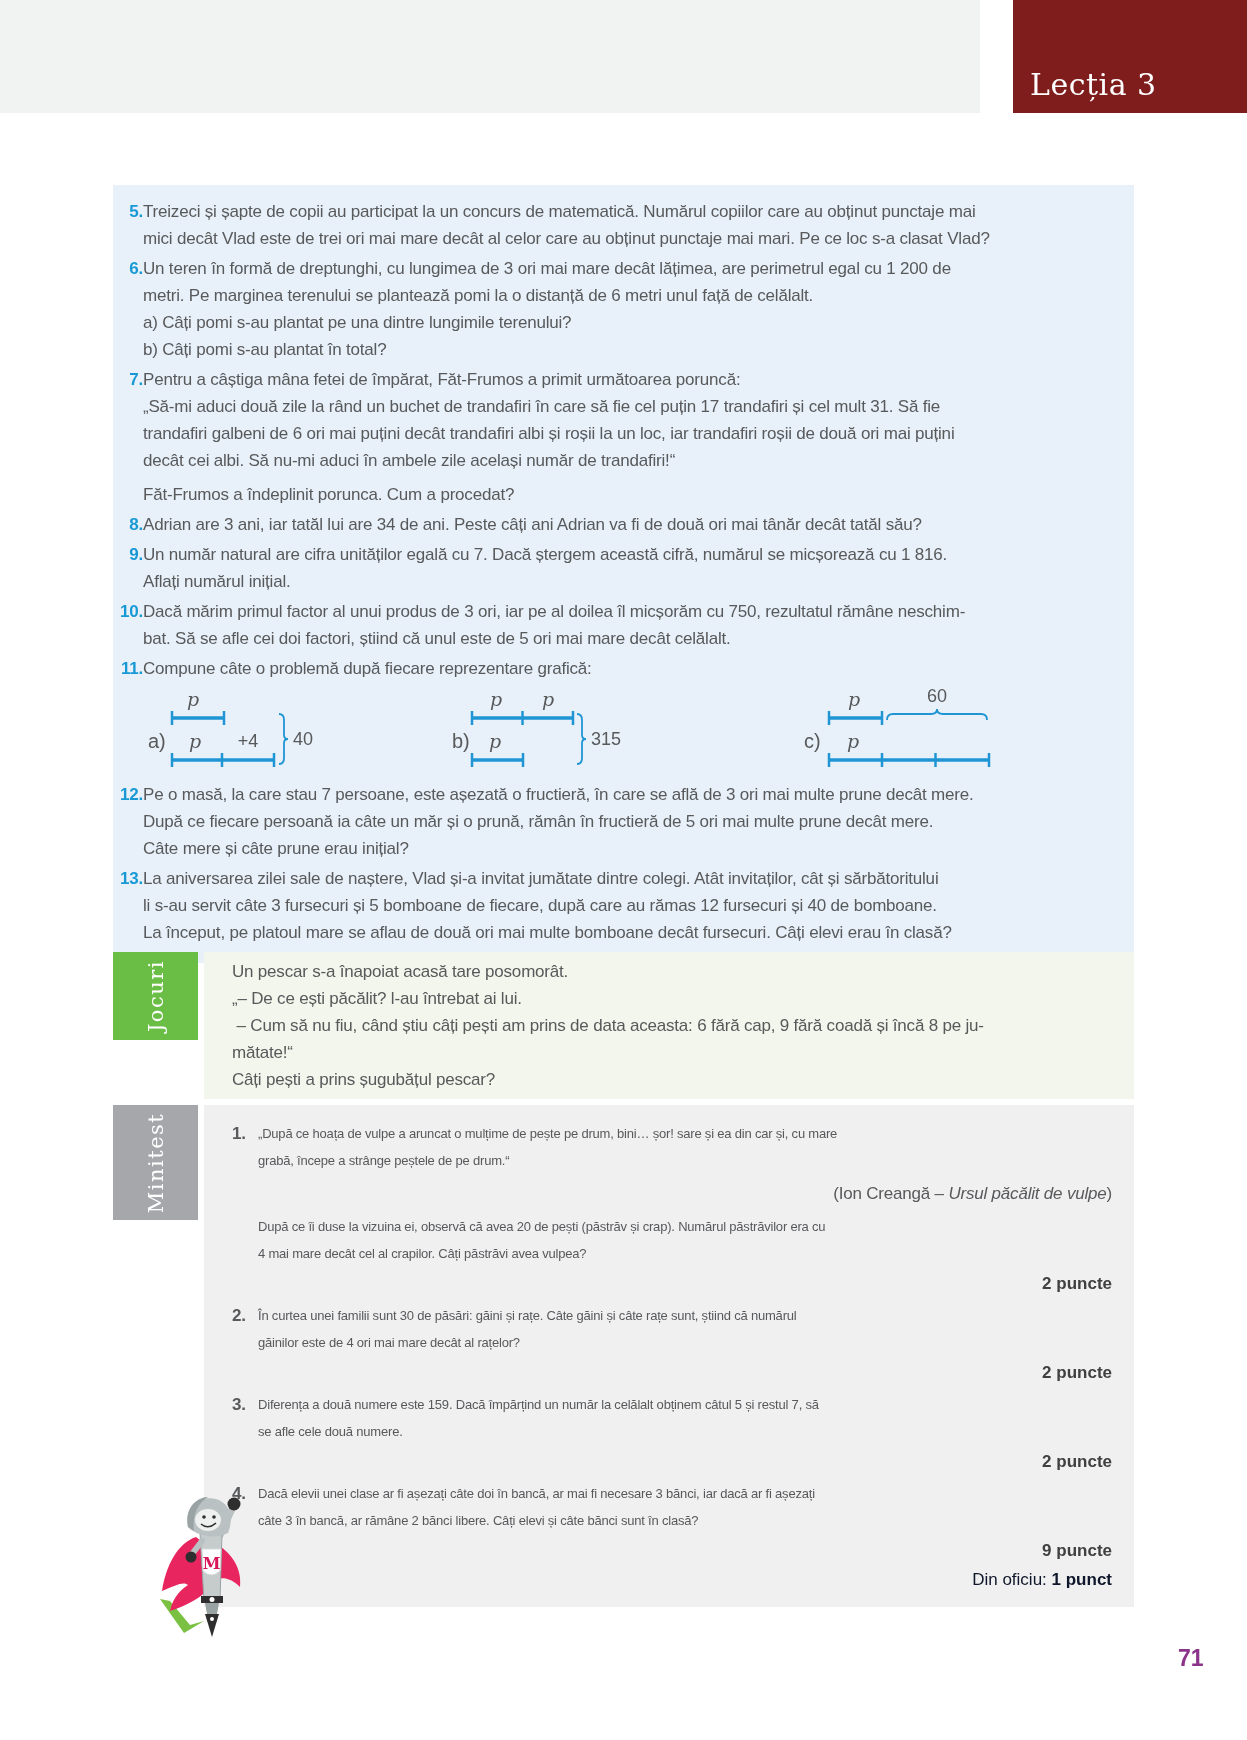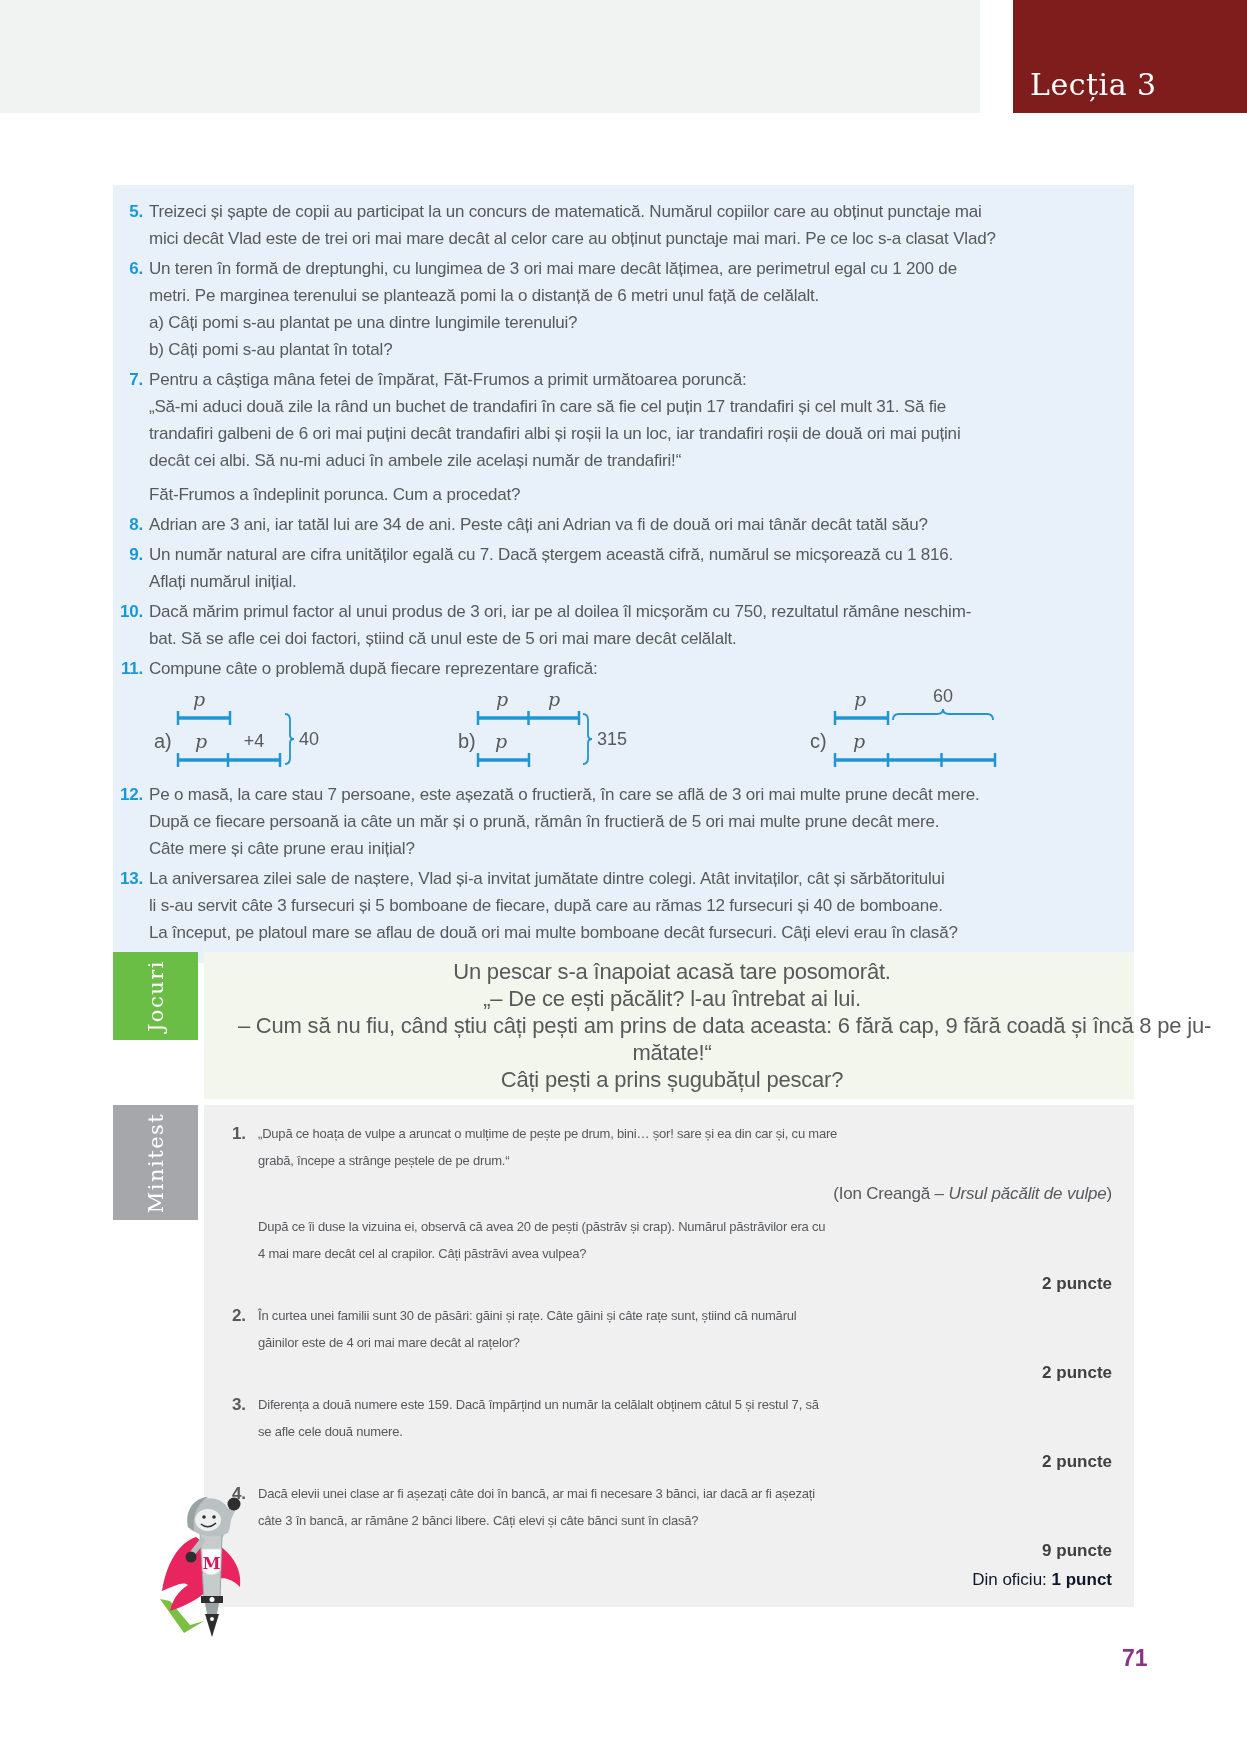--- a/index.html
+++ b/index.html
@@ -12,21 +12,21 @@
   .hdr-gray{left:0;top:0;width:980px;height:113px;background:#f1f2f2;}
   .hdr-orange{left:1013px;top:0;width:259px;height:113px;background:#7f1d1d;}
   .hdr-orange .lesson{
     position:absolute;left:17px;bottom:11px;color:#ffffff;
     font-family:"DejaVu Serif","Liberation Serif",serif;font-size:30px;letter-spacing:.5px;
   }
   
   .problems-panel{left:113px;top:185px;width:1021px;background:#e8f1f9;padding:13px 0 14px 0;box-sizing:border-box;}
   .prow{display:flex;margin-bottom:3px;}
   .pnum{width:30px;min-width:30px;text-align:right;font-weight:bold;color:#1899d5;font-size:17px;line-height:27px;letter-spacing:-.2px;}
-  .plines{margin-left:6px;flex:1;}
+  .plines{flex:1;}
   .pline{font-size:17px;line-height:27px;letter-spacing:-.2px;white-space:nowrap;}
   .pline.followup{margin-top:7px;}
   
   .diag-row{position:relative;height:92px;margin-top:4px;}
   .diag{position:absolute;top:0;}
   .diag text{fill:#58595b;}
   .dlabel{font-size:20px;font-family:"Liberation Sans",sans-serif;}
   .pvar{font-family:"DejaVu Serif","Liberation Serif",serif;font-style:italic;font-size:19px;}
   .dnum{font-size:18px;}
   .bar{stroke:#2095d3;stroke-width:3.5;}
@@ -34,33 +34,33 @@
   .brace{stroke:#2095d3;stroke-width:1.8;fill:none;}
   
   .label-box{left:113px;width:85px;overflow:hidden;}
   .label-box .rot{
     position:absolute;left:50%;top:50%;transform:translate(-50%,-50%) rotate(-90deg);
     color:#ffffff;font-family:"DejaVu Serif","Liberation Serif",serif;font-size:21px;letter-spacing:1.5px;white-space:nowrap;
   }
   .jocuri-box{top:952px;height:88px;background:#6bbe45;}
   .minitest-box{top:1105px;height:115px;background:#a5a7aa;}
   .jocuri-panel{left:204px;top:952px;width:930px;background:#f3f6ec;padding:6px 22px 6px 28px;box-sizing:border-box;}
-  .jline{font-size:22px;line-height:27px;letter-spacing:-.2px;white-space:nowrap;text-align:center;}
+  .jline{font-size:17px;line-height:27px;letter-spacing:-.2px;white-space:nowrap;}
   .minitest-panel{left:204px;top:1105px;width:930px;background:#f0f0f1;padding:12px 22px 14px 28px;box-sizing:border-box;}
   .mitem{display:flex;margin-top:3px;}
   .mnum{width:22px;min-width:22px;font-weight:bold;font-size:17px;line-height:27px;letter-spacing:-.2px;}
   .mlines{margin-left:4px;flex:1;}
   .mline{font-size:13px;line-height:27px;letter-spacing:-.2px;white-space:nowrap;}
   .attribution{text-align:right;font-size:17px;line-height:27px;margin:6px 0;letter-spacing:-.2px;}
   .attribution .title-italic{font-style:italic;}
   .points{text-align:right;font-weight:bold;color:#404040;font-size:17px;line-height:27px;margin:3px 0 2px 0;}
   .bonus{text-align:right;font-size:17px;line-height:27px;color:#0f172a;}
   .bonus .bval{font-weight:bold;}
   
-  .page-num{left:1122px;top:1645px;font-size:23px;font-weight:bold;color:#8a3389;}
+  .page-num{left:1178px;top:1645px;font-size:23px;font-weight:bold;color:#8a3389;}
   
   .mascot{left:158px;top:1493px;z-index:5;}
 </style>
 </head>
 <body>
 
 <div class="abs hdr-gray"></div>
 <div class="abs hdr-orange">
   <div class="lesson">Lecția 3</div>
 </div>

